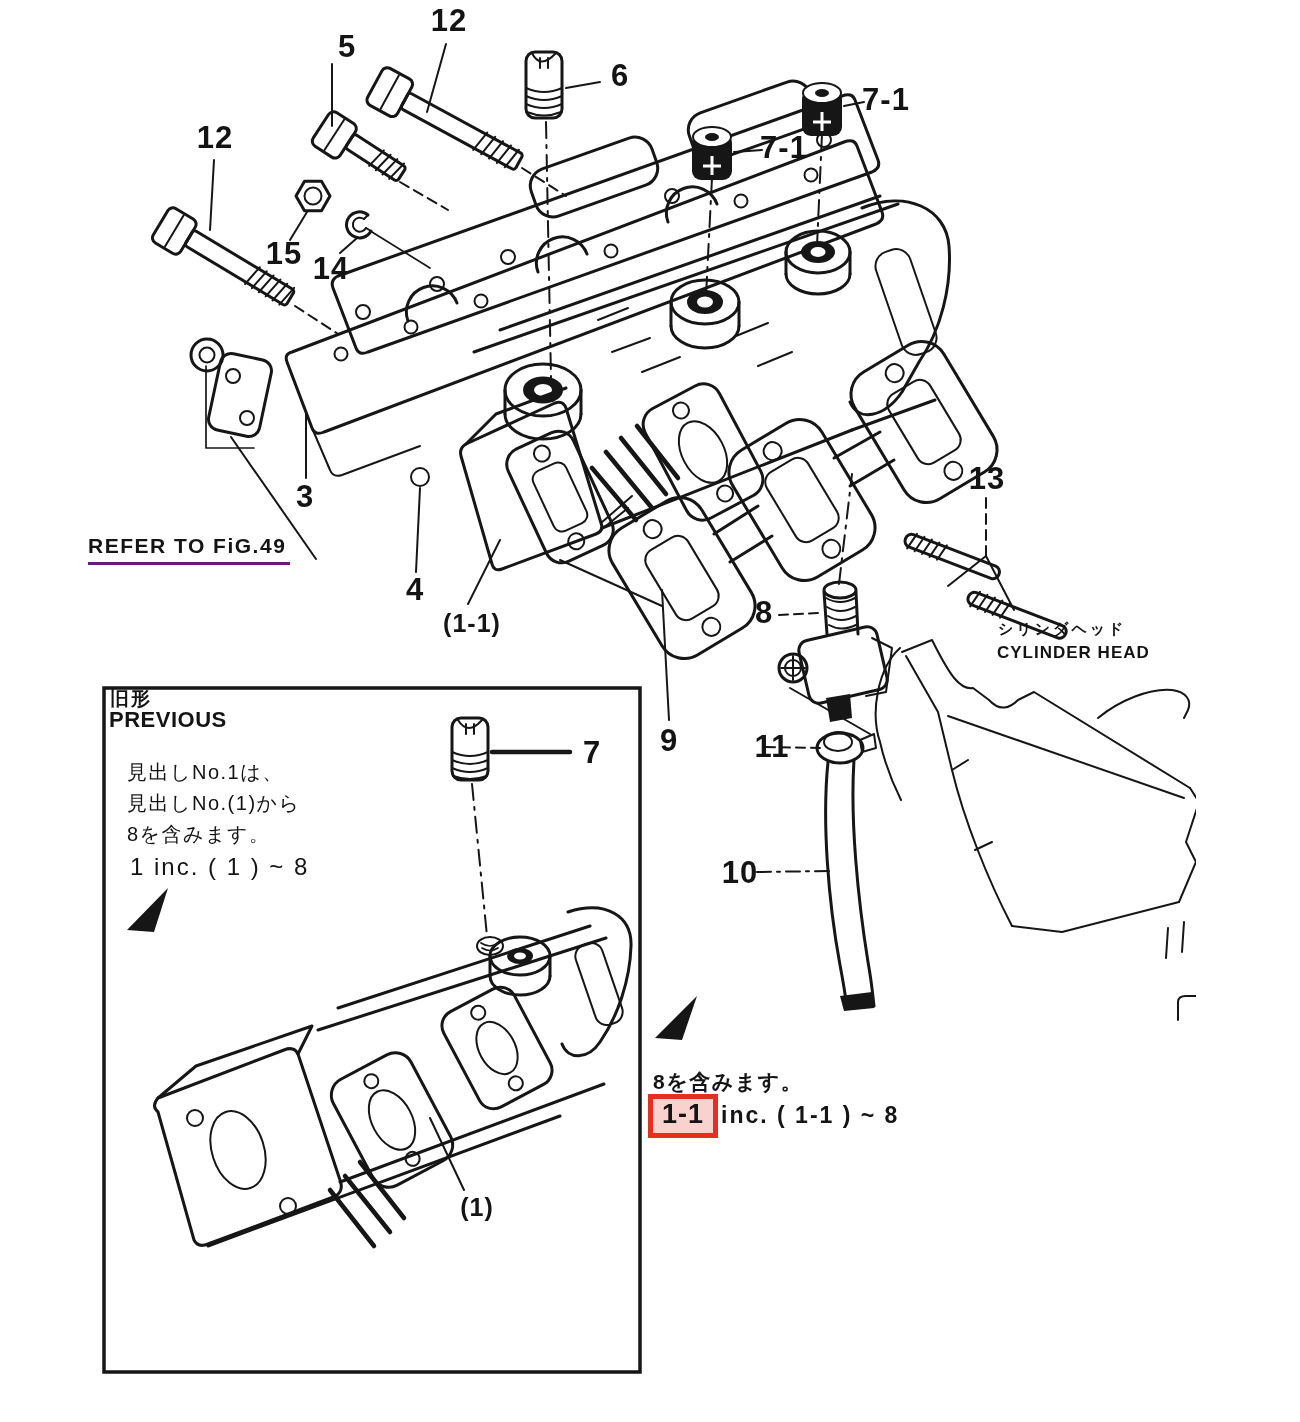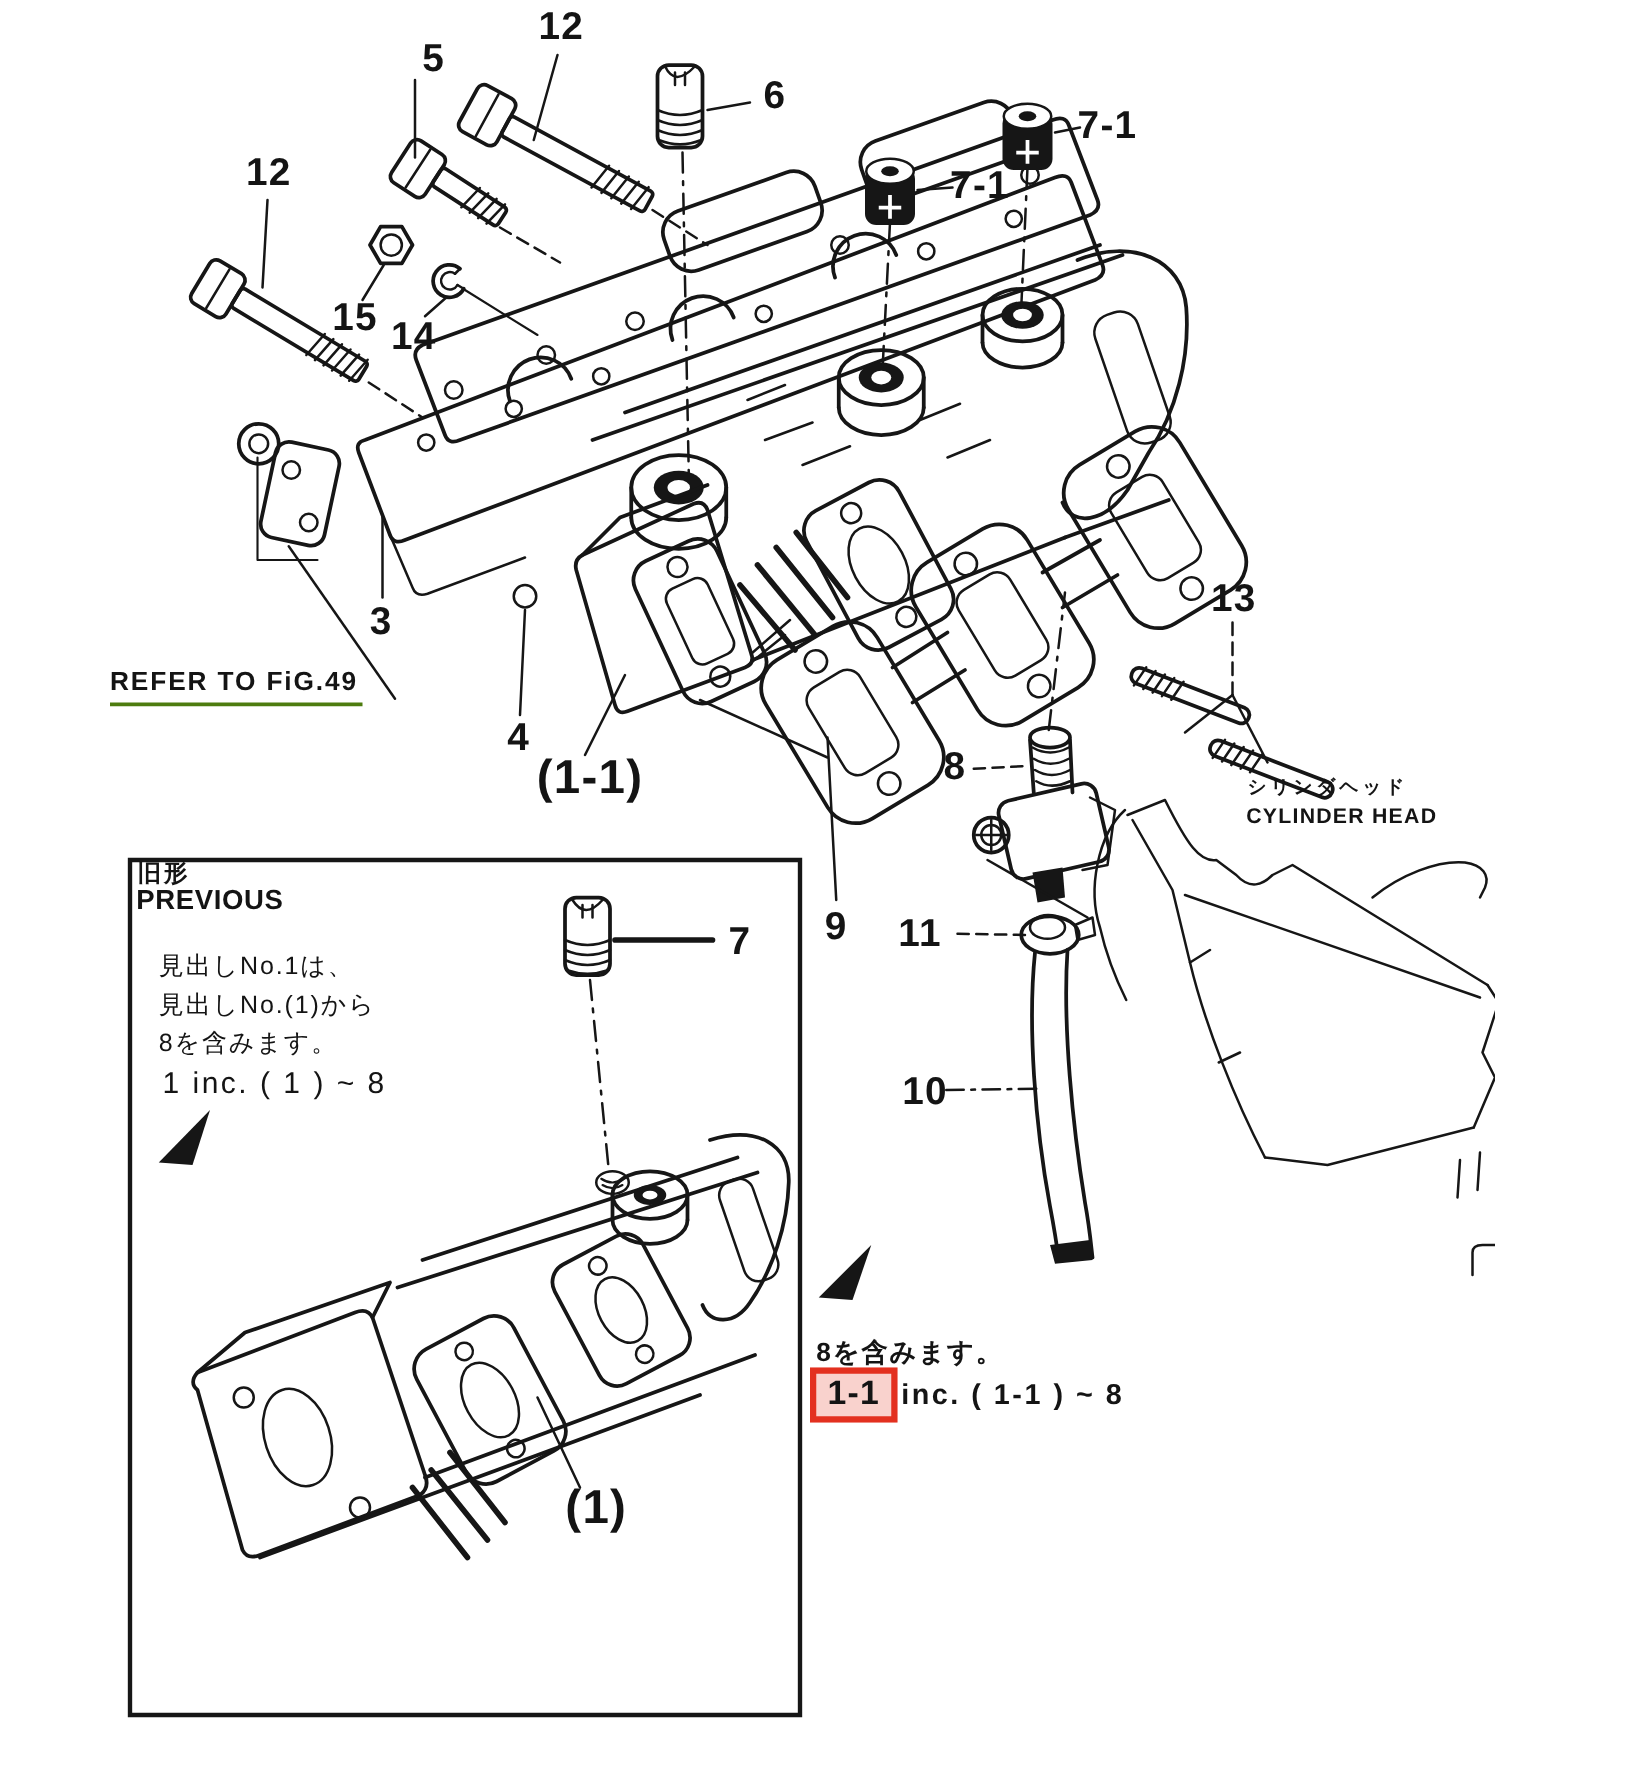--- a/index.html
+++ b/index.html
@@ -8,23 +8,23 @@
   svg{position:absolute;left:0;top:0;}
   svg *{vector-effect:non-scaling-stroke;}
   .ln{fill:none;stroke:#161616;stroke-width:3;stroke-linecap:round;stroke-linejoin:round;}
   .thin{stroke-width:2;}
   .hair{stroke-width:1.7;}
   .thick{stroke-width:4.5;}
   .ink{fill:#161616;stroke:none;}
   .wht{fill:#ffffff;}
   .lbl{position:absolute;transform:translate(-50%,-50%);font-weight:bold;font-size:31px;
        letter-spacing:1px;white-space:nowrap;}
-  .lbl.small{font-size:38px;}
+  .lbl.small{font-size:25px;}
   .refer{position:absolute;left:88px;top:534px;font-weight:bold;font-size:21px;letter-spacing:1.5px;
-         border-bottom:3px solid #4d7c0f;padding:0 4px 4px 0;white-space:nowrap;}
+         border-bottom:3px solid #701a75;padding:0 4px 4px 0;white-space:nowrap;}
   .cyl{position:absolute;font-weight:bold;white-space:nowrap;}
   .cyl.jp{left:998px;top:620px;font-size:15px;letter-spacing:3px;}
   .cyl.en{left:997px;top:643px;font-size:17px;letter-spacing:1px;}
   .ins-jp{position:absolute;left:110px;top:686px;font-size:19px;font-weight:bold;letter-spacing:2px;font-family:Liberation Mono, monospace;}
   .ins-en{position:absolute;left:109px;top:707px;font-size:22px;font-weight:bold;letter-spacing:.5px;}
   .note{position:absolute;font-size:20px;font-weight:normal;letter-spacing:1.5px;white-space:nowrap;}
   .n1{left:127px;top:759px;}
   .n2{left:127px;top:790px;}
   .n3{left:127px;top:821px;}
   .n4{left:130px;top:853px;font-size:24px;letter-spacing:2px;}
@@ -380,21 +380,21 @@
 <div class="lbl" style="left:784px;top:148px;">7-1</div>
 <div class="lbl" style="left:215px;top:138px;">12</div>
 <div class="lbl" style="left:284px;top:254px;">15</div>
 <div class="lbl" style="left:331px;top:269px;">14</div>
 <div class="lbl" style="left:305px;top:497px;">3</div>
 <div class="lbl" style="left:415px;top:590px;">4</div>
 <div class="lbl small" style="left:472px;top:623px;">(1-1)</div>
 <div class="lbl" style="left:764px;top:613px;">8</div>
 <div class="lbl" style="left:987px;top:479px;">13</div>
 <div class="lbl" style="left:669px;top:741px;">9</div>
-<div class="lbl" style="left:736px;top:747px;">11</div>
+<div class="lbl" style="left:772px;top:747px;">11</div>
 <div class="lbl" style="left:740px;top:873px;">10</div>
 <div class="lbl" style="left:592px;top:753px;">7</div>
 <div class="lbl small" style="left:477px;top:1207px;">(1)</div>
 
 <div class="refer">REFER TO FiG.49</div>
 <div class="cyl jp">シリンダヘッド</div>
 <div class="cyl en">CYLINDER HEAD</div>
 
 <div class="ins-jp">旧形</div>
 <div class="ins-en">PREVIOUS</div>

